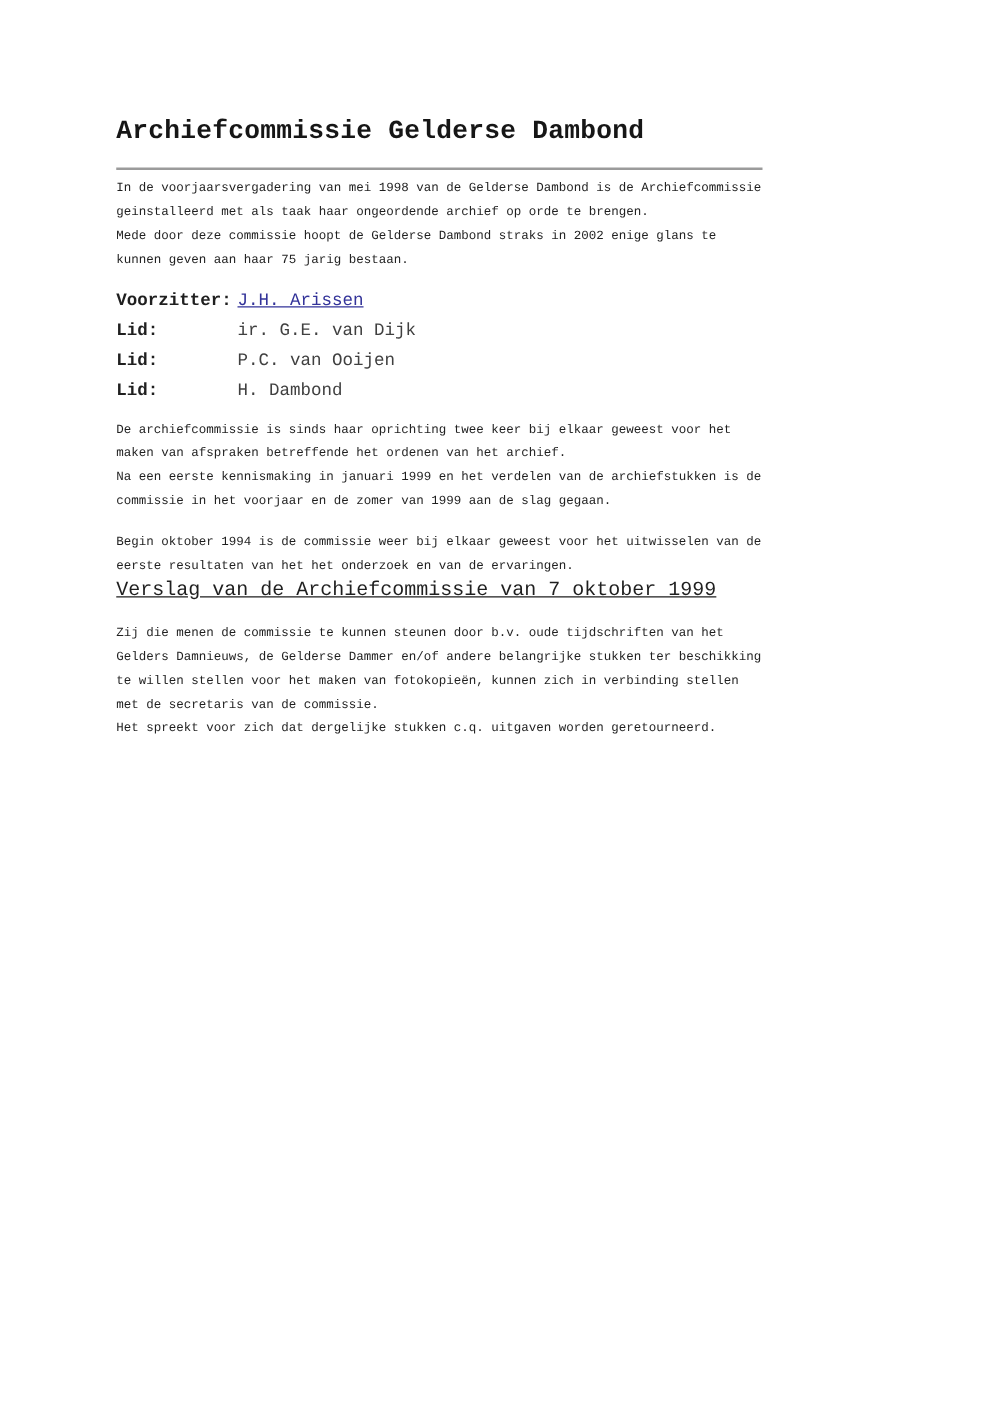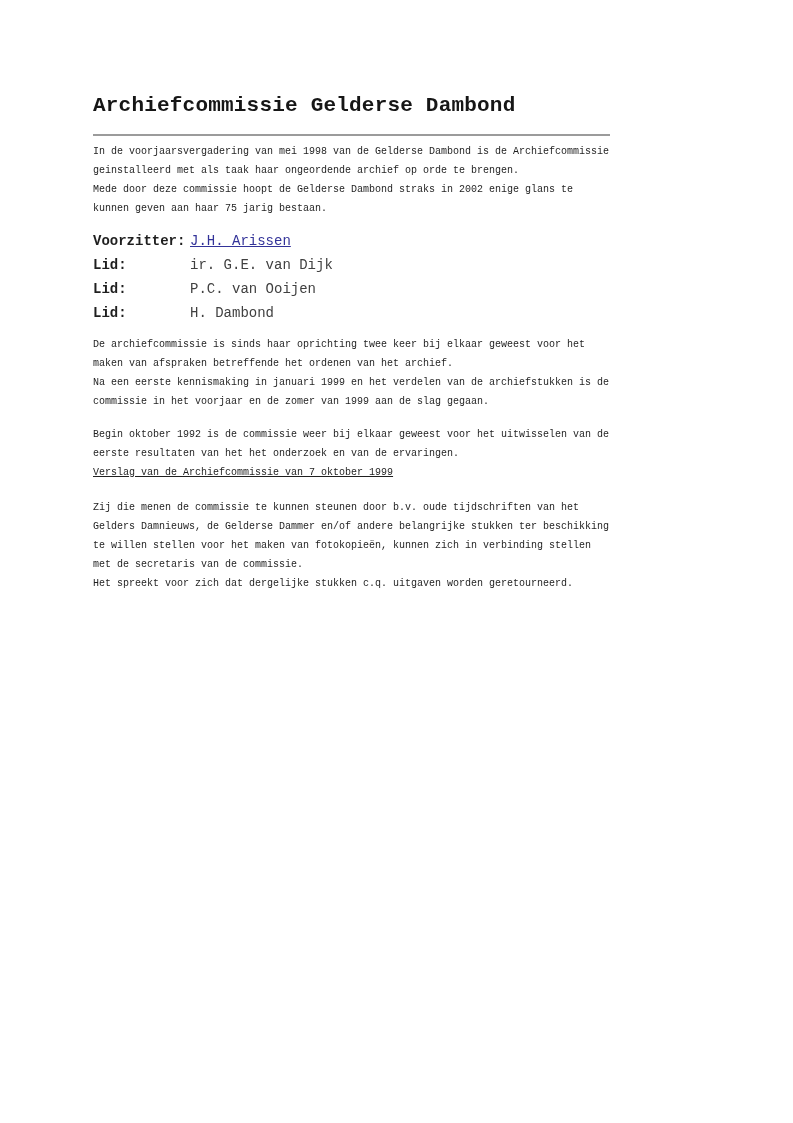--- a/index.html
+++ b/index.html
@@ -63,21 +63,21 @@
     color: #404040;
   }
   a.member-link {
     color: #333399;
     text-decoration: underline;
   }
   .october-para {
     margin-bottom: 0;
   }
   .report-line {
-    font-size: 10px;
+    font-size: 16px;
     line-height: 19px;
     margin: 0 0 16px 0;
   }
   a.report-link {
     color: #1f1f1f;
     text-decoration: underline;
   }
 </style>
 </head>
 <body>
@@ -107,21 +107,21 @@
     </div>
     <div class="member-row">
       <span class="member-role">Lid:</span>
       <span class="member-name">H. Dambond</span>
     </div>
   </div>
 
   <p class="para">De archiefcommissie is sinds haar oprichting twee keer bij elkaar geweest voor het maken van afspraken betreffende het ordenen van het archief.
 Na een eerste kennismaking in januari 1999 en het verdelen van de archiefstukken is de commissie in het voorjaar en de zomer van 1999 aan de slag gegaan.</p>
 
-  <p class="para october-para">Begin oktober 1992 is de commissie weer bij elkaar geweest voor het uitwisselen van de eerste resultaten van het het onderzoek en van de ervaringen.</p>
+  <p class="para october-para">Begin oktober 1994 is de commissie weer bij elkaar geweest voor het uitwisselen van de eerste resultaten van het het onderzoek en van de ervaringen.</p>
 
   <div class="report-line">
     <a class="report-link" href="#">Verslag van de Archiefcommissie van 7 oktober 1999</a>
   </div>
 
   <p class="para">Zij die menen de commissie te kunnen steunen door b.v. oude tijdschriften van het Gelders Damnieuws, de Gelderse Dammer en/of andere belangrijke stukken ter beschikking te willen stellen voor het maken van fotokopieën, kunnen zich in verbinding stellen met de secretaris van de commissie.
 Het spreekt voor zich dat dergelijke stukken c.q. uitgaven worden geretourneerd.</p>
 
 </div>
 

